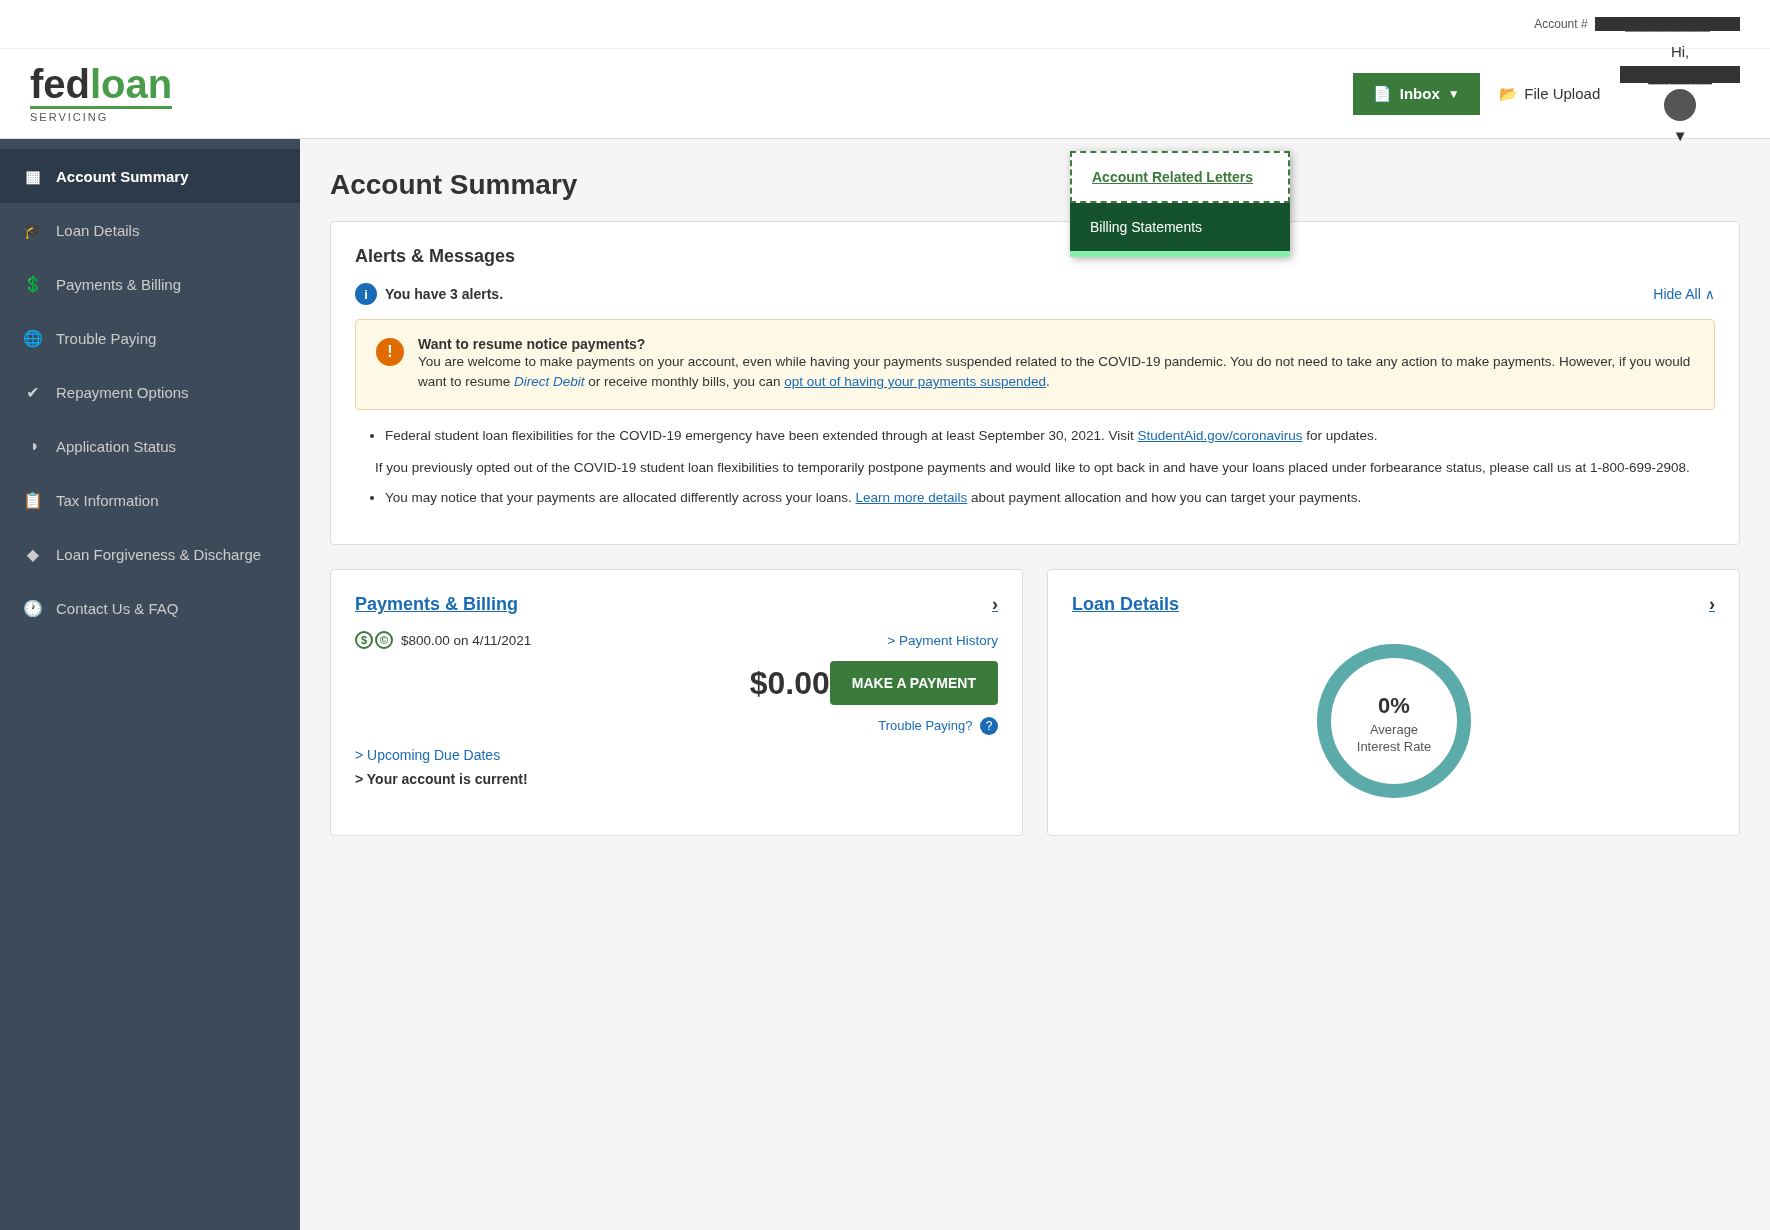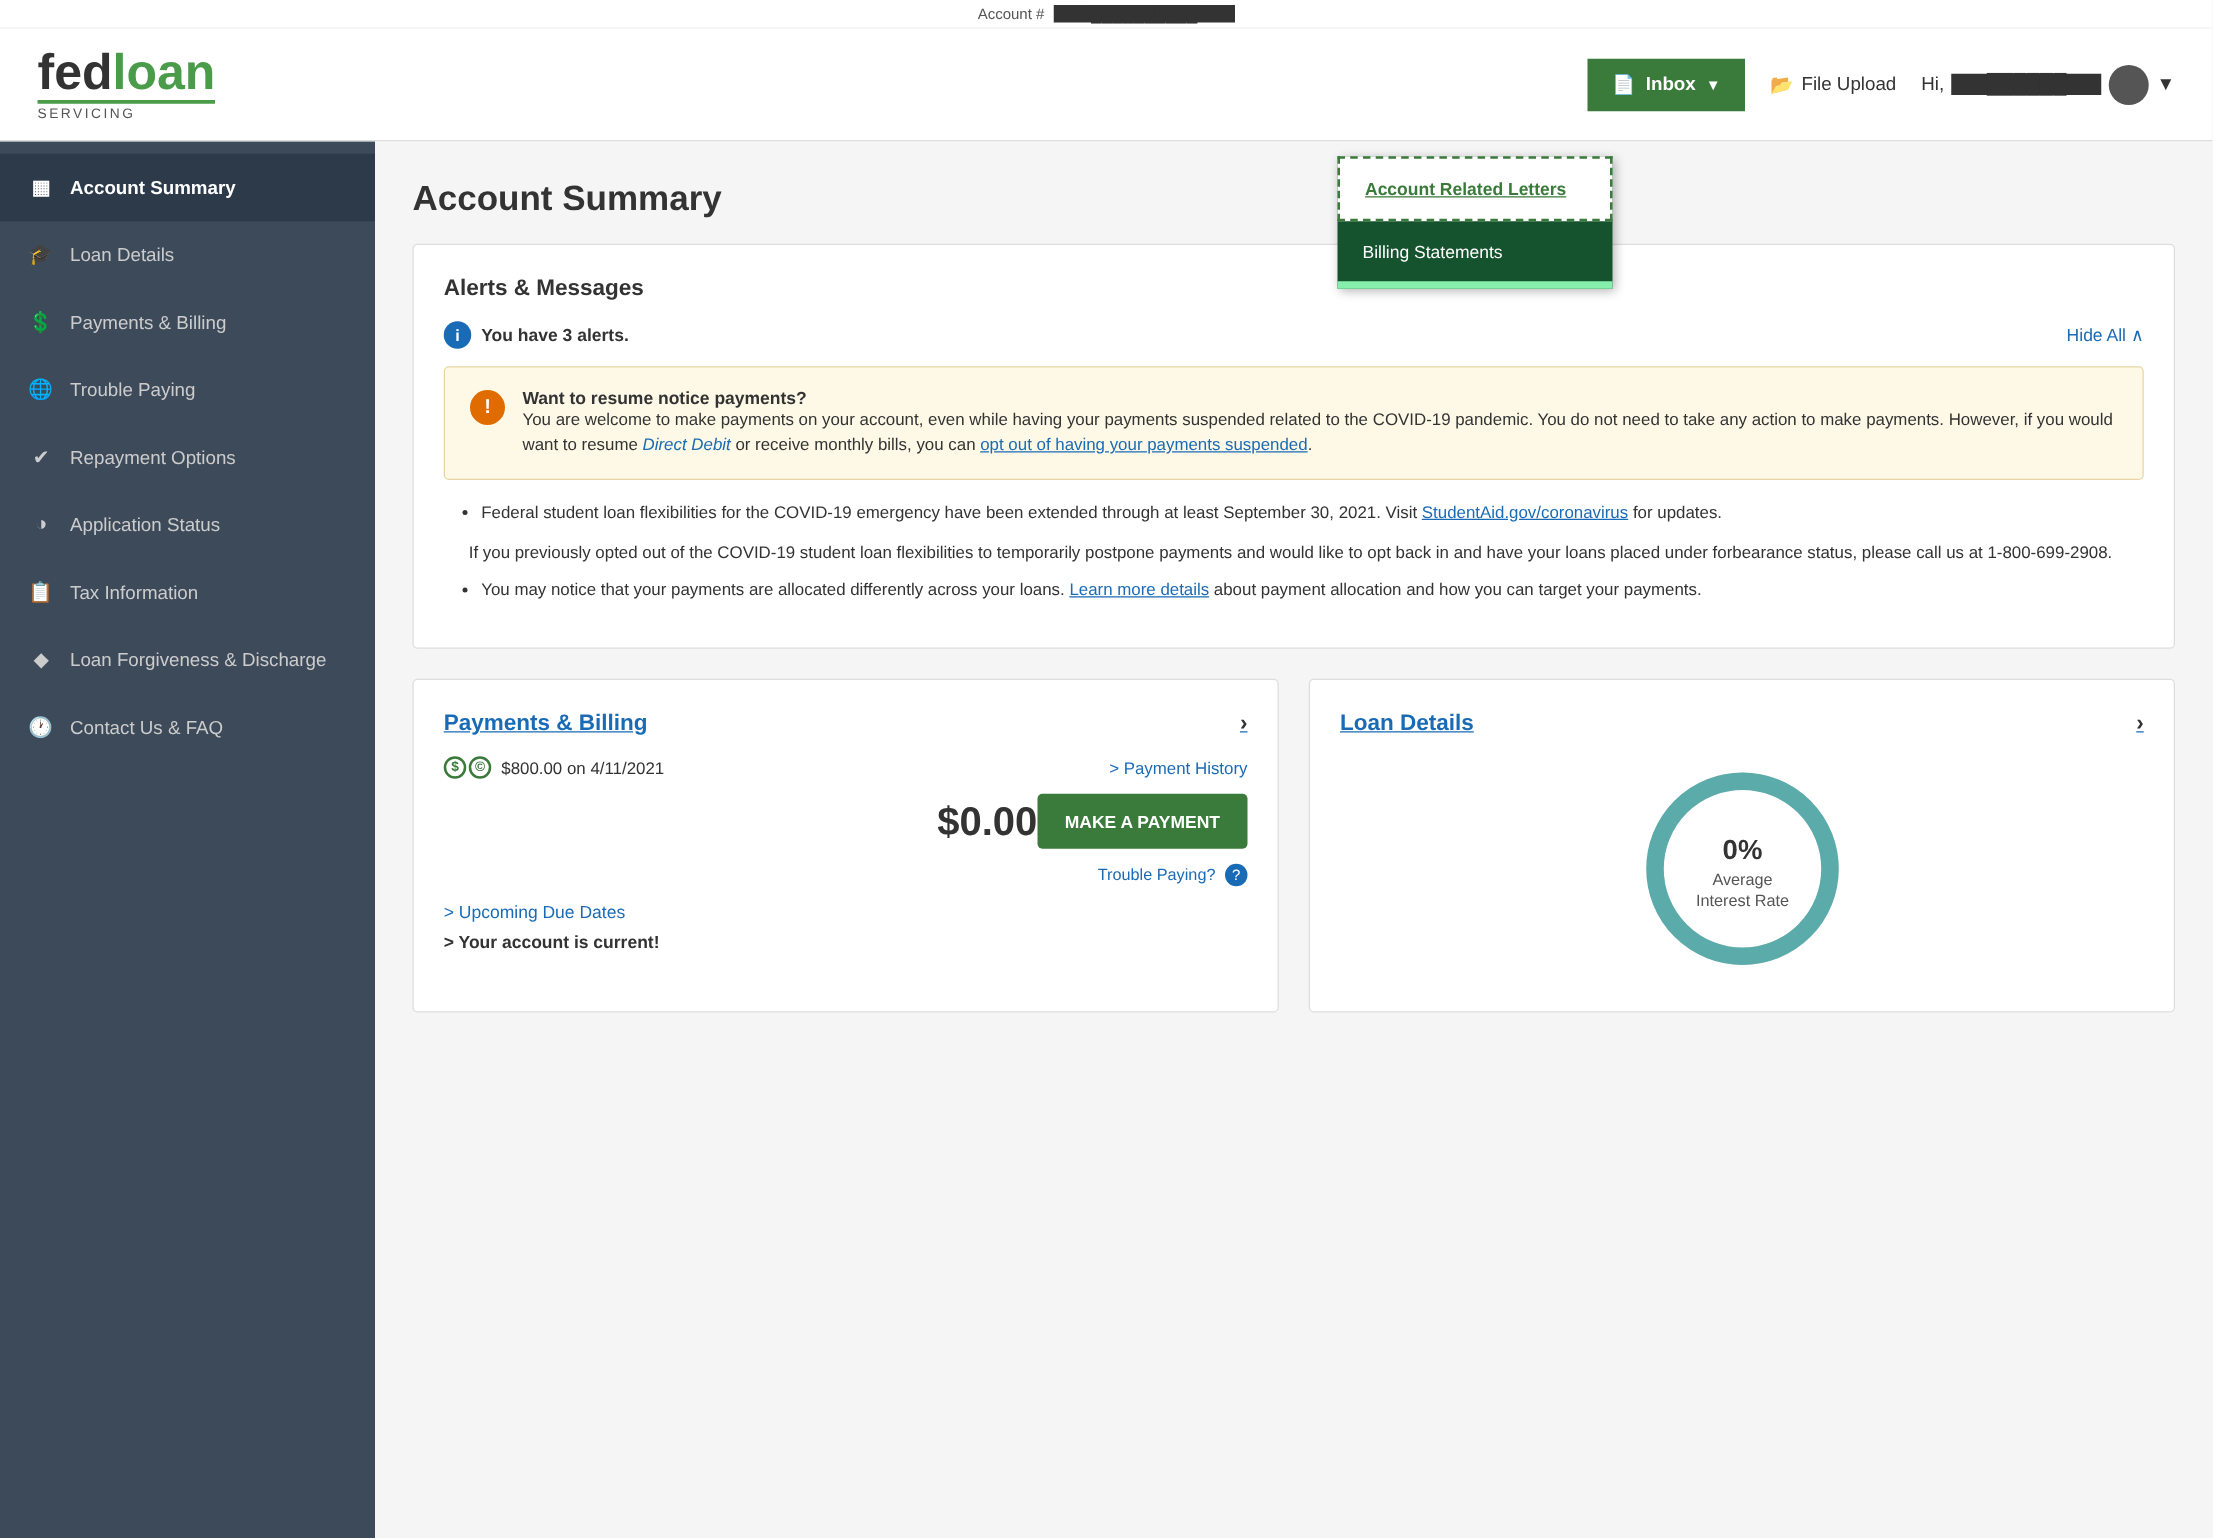--- a/index.html
+++ b/index.html
@@ -68,20 +68,21 @@
       display: flex;
       align-items: center;
       gap: 6px;
     }
     .hi-user {
       display: flex;
       align-items: center;
       gap: 6px;
       font-size: 15px;
       cursor: pointer;
+      flex-direction: column;
     }
     .user-avatar {
       width: 32px;
       height: 32px;
       background: #555;
       border-radius: 50%;
       display: inline-block;
     }
 
     
@@ -342,21 +343,21 @@
     .donut-container {
       display: flex;
       align-items: center;
       justify-content: center;
       margin-top: 16px;
     }
   </style>
 </head>
 <body>
 
-<div style="background:#fff; text-align:center; padding: 4px 30px; font-size:12px; color:#555; border-bottom:1px solid #eee;">
+<div style="background:#fff; text-align:right; padding: 17px 30px; font-size:12px; color:#555; border-bottom:1px solid #eee;">
   <span>Account #</span>
   <span style="background:#333; color:#333; padding:0 30px; margin-left:4px;">██████████</span>
 </div>
 
 <div class="top-bar">
 
   <div class="logo-wrapper">
     <div class="logo-text">
       <span class="fed">fed</span><span class="loan" style="font-weight:900;">loan</span>
     </div>

